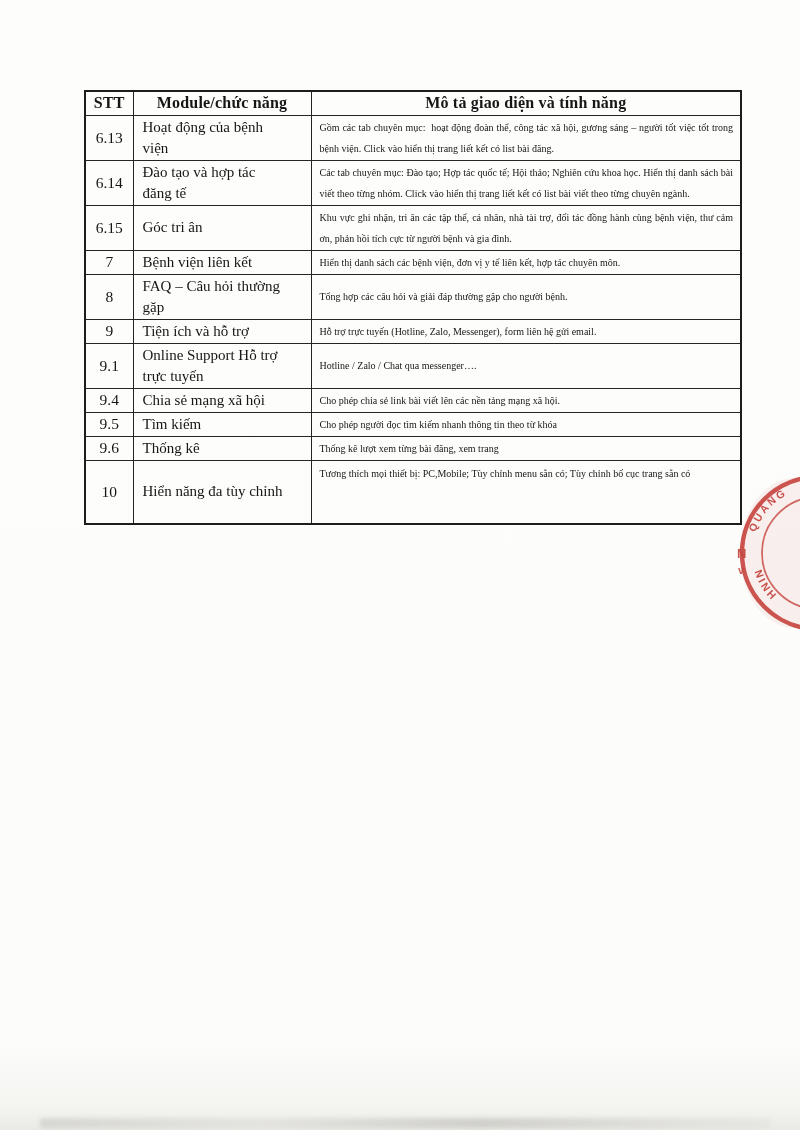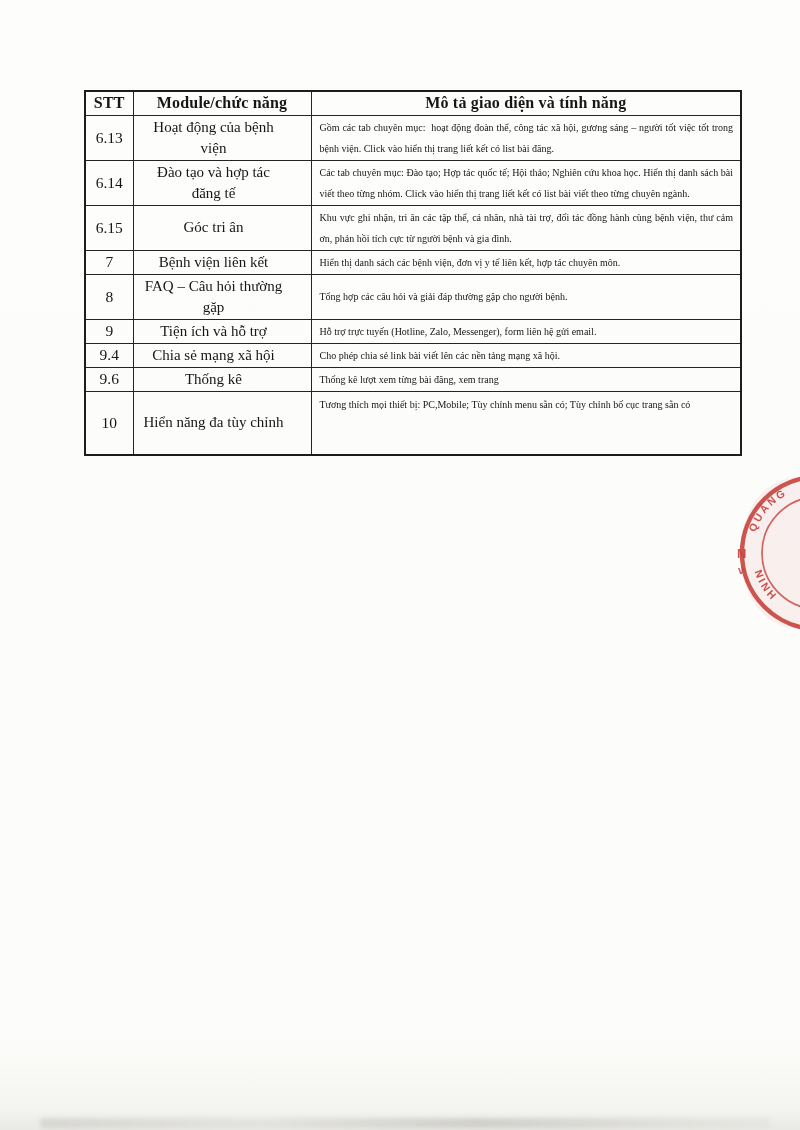--- a/index.html
+++ b/index.html
@@ -46,21 +46,21 @@
     height: 24px;
     padding: 1px 2px;
     letter-spacing: 0.2px;
   }
   td.stt {
     text-align: center;
     font-size: 15.5px;
     padding: 1px 2px;
   }
   td.module { padding: 1px 6px 1px 9px; font-size: 15px; line-height: 21px; }
-  td.module .module-inner { max-width: 142px; text-align: center; }
+  td.module .module-inner { max-width: 142px; }
   td.desc {
     padding: 1px 7px 1px 8px;
     font-size: 10px;
     line-height: 21px;
     text-align: justify;
   }
   tr.row-single td { height: 23px; }
   tr.row-tall td { height: 64px; }
   tr.row-tall td.desc { vertical-align: top; padding-top: 2px; }
 
@@ -127,26 +127,40 @@
           </td>
         <td class="desc">Tổng hợp các câu hỏi và giải đáp thường gặp cho người bệnh.</td>
       </tr>
       <tr>
         <td class="stt">9</td>
         <td class="module">
             <div class="module-inner">Tiện ích và hỗ trợ</div>
           </td>
         <td class="desc">Hỗ trợ trực tuyến (Hotline, Zalo, Messenger), form liên hệ gửi email.</td>
       </tr>
+      <tr>
+        <td class="stt">9.1</td>
+        <td class="module">
+            <div class="module-inner">Online Support Hỗ trợ trực tuyến</div>
+          </td>
+        <td class="desc">Hotline / Zalo / Chat qua messenger….</td>
+      </tr>
       <tr class="row-single">
         <td class="stt">9.4</td>
         <td class="module">
             <div class="module-inner">Chia sẻ mạng xã hội</div>
           </td>
         <td class="desc">Cho phép chia sẻ link bài viết lên các nền tảng mạng xã hội.</td>
+      </tr>
+      <tr class="row-single">
+        <td class="stt">9.5</td>
+        <td class="module">
+            <div class="module-inner">Tìm kiếm</div>
+          </td>
+        <td class="desc">Cho phép người đọc tìm kiếm nhanh thông tin theo từ khóa</td>
       </tr>
       <tr class="row-single">
         <td class="stt">9.6</td>
         <td class="module">
             <div class="module-inner">Thống kê</div>
           </td>
         <td class="desc">Thống kê lượt xem từng bài đăng, xem trang</td>
       </tr>
       <tr class="row-tall">
         <td class="stt">10</td>

